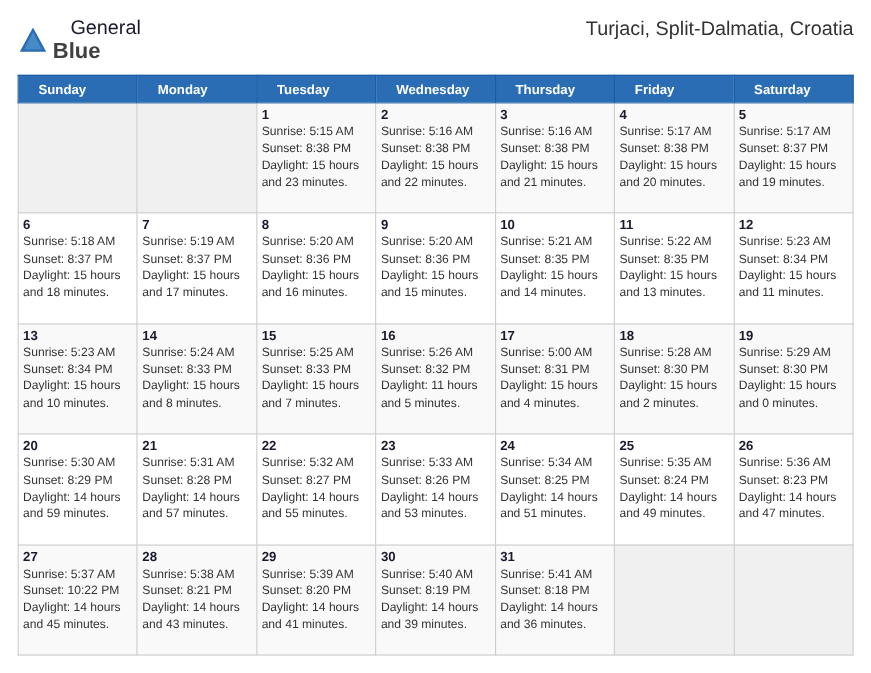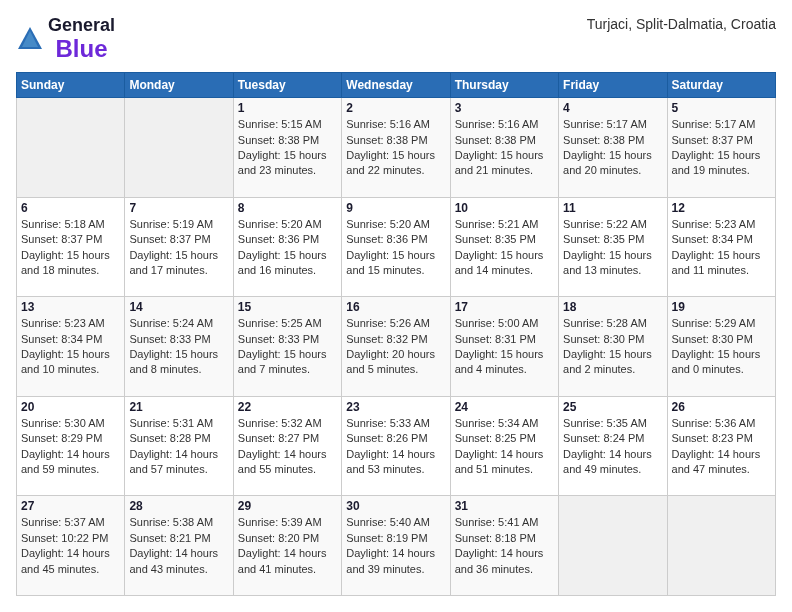--- a/index.html
+++ b/index.html
@@ -28,58 +28,58 @@
       align-items: center;
       gap: 4px;
     }
     .logo-text {
       display: flex;
       flex-direction: column;
       line-height: 1.1;
     }
     .logo-general {
       font-size: 18px;
+      font-weight: normal;
+      color: #1a1a2e;
+      margin-left: 16px;
+    }
+    .logo-blue {
+      font-size: 20px;
       font-weight: bold;
-      color: #1a1a2e;
-    }
-    .logo-blue {
-      font-size: 24px;
-      font-weight: bold;
-      color: #6d28d9;
-      text-align: center;
+      color: #404040;
     }
     .logo-icon {
       width: 28px;
       height: 28px;
     }
     .title-block {
       text-align: right;
     }
     .month-title {
       font-size: 36px;
       color: #1a1a2e;
       font-weight: normal;
     }
     .subtitle {
-      font-size: 14px;
+      font-size: 18px;
       color: #333;
     }
     .calendar {
       flex: 1;
       border: 1px solid #ccc;
       border-collapse: collapse;
       width: 100%;
       table-layout: fixed;
     }
     .calendar thead tr th {
       background: #2a6db5;
       color: #fff;
       font-size: 12px;
       font-weight: bold;
-      padding: 5px 4px;
+      padding: 5px 18px;
       text-align: left;
       border: 1px solid #1a5ca0;
     }
     .calendar tbody tr td {
       border: 1px solid #ccc;
       vertical-align: top;
       padding: 3px 4px;
       font-size: 9.5px;
       color: #333;
       height: 88px;
@@ -262,21 +262,21 @@
               <div>Sunrise: 5:25 AM</div>
               <div>Sunset: 8:33 PM</div>
               <div>Daylight: 15 hours and 7 minutes.</div>
             </div>
           </td>
           <td>
             <span class="day-number">16</span>
             <div class="day-detail">
               <div>Sunrise: 5:26 AM</div>
               <div>Sunset: 8:32 PM</div>
-              <div>Daylight: 20 hours and 5 minutes.</div>
+              <div>Daylight: 11 hours and 5 minutes.</div>
             </div>
           </td>
           <td>
             <span class="day-number">17</span>
             <div class="day-detail">
               <div>Sunrise: 5:00 AM</div>
               <div>Sunset: 8:31 PM</div>
               <div>Daylight: 15 hours and 4 minutes.</div>
             </div>
           </td>

